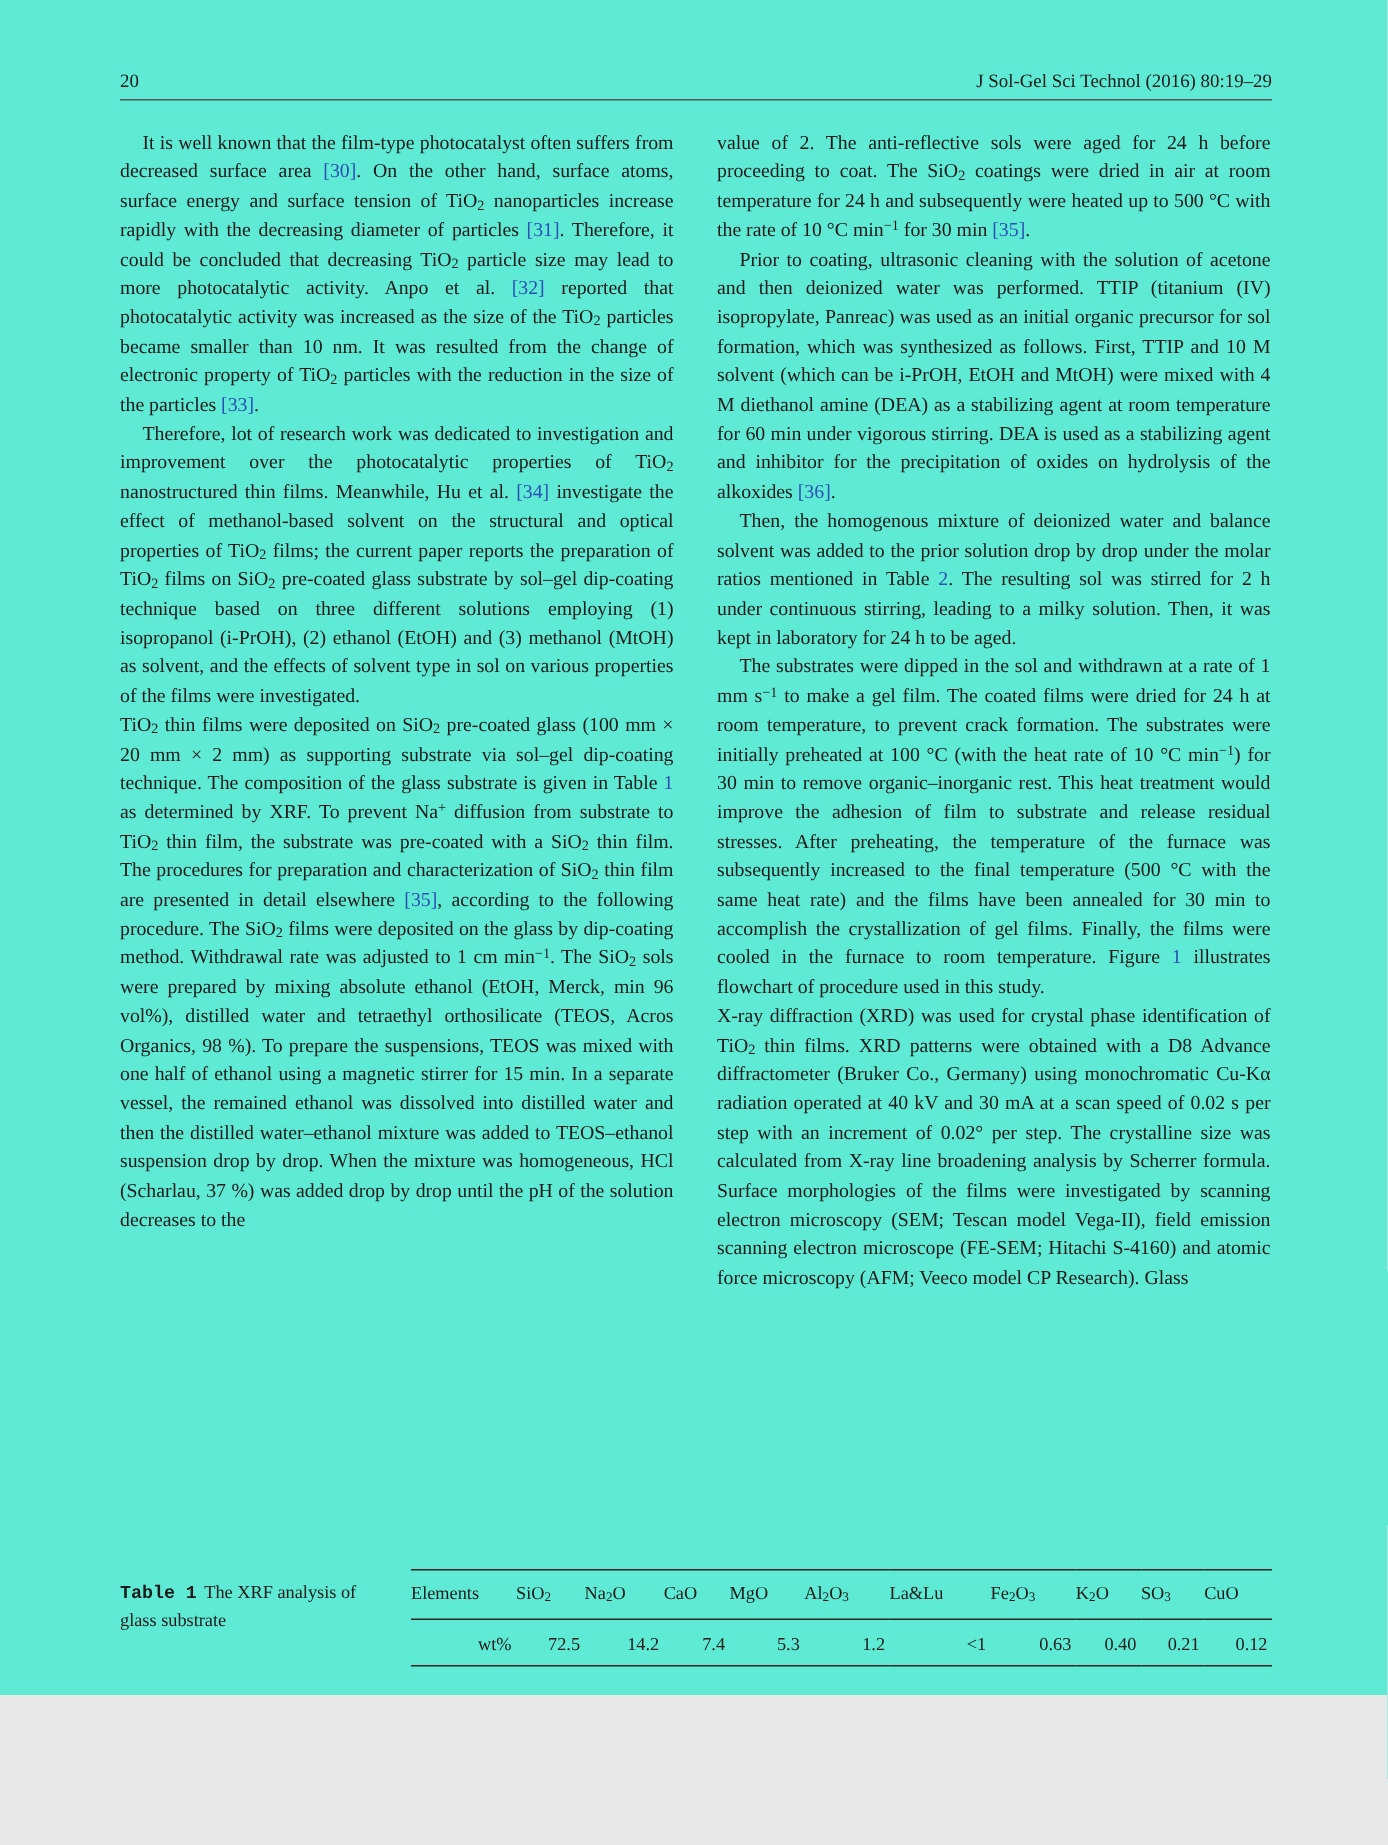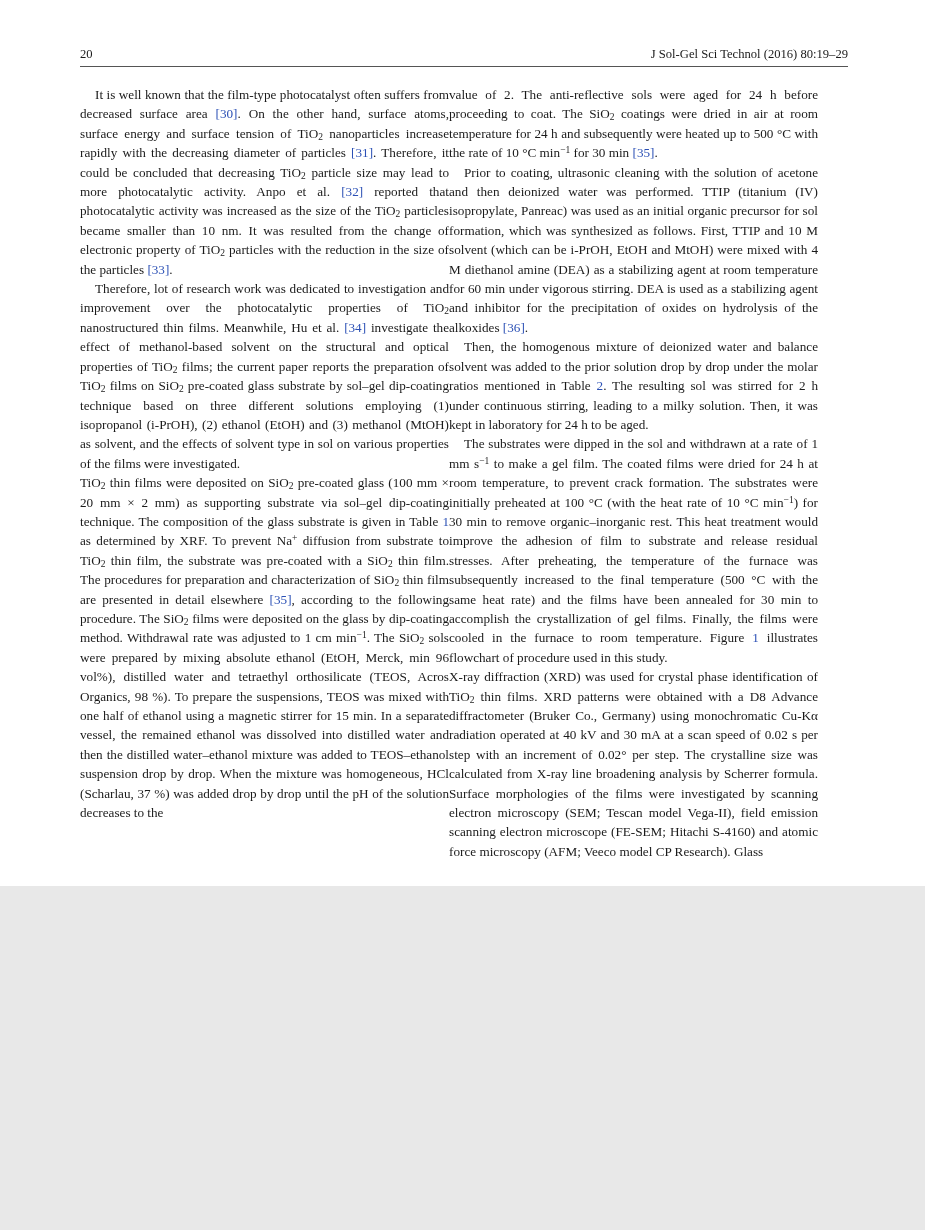--- a/index.html
+++ b/index.html
@@ -1,34 +1,34 @@
 <!DOCTYPE html>
 <html><head>
 <meta charset="utf-8">
 <style>
   * { margin:0; padding:0; box-sizing:border-box; }
   html,body { background:#e8e8e8; }
   .page {
-    position:relative; width:925px; height:886px; margin:0 auto;
-    background:#ffffff; color:#1a1a1a;
+    position:relative; width:925px; height:1130px; margin:0 auto;
+    background:#5eead4; color:#1a1a1a;
     font-family:"Liberation Serif", serif;
     overflow:hidden;
   }
   .header {
     position:absolute; left:80px; right:77px; top:47px;
     display:flex; justify-content:space-between; align-items:baseline;
     font-size:12.6px;
   }
   .header-rule {
     position:absolute; left:80px; right:77px; top:66px;
     border-top:1px solid #555;
   }
   .columns {
     position:absolute; left:80px; top:85px; width:768px;
-    display:flex; 
+    display:flex; gap:29px;
   }
   .col {
     width:369px; flex:0 0 369px;
     font-size:13.2px; line-height:19.4px;
     text-align:justify;
   }
   .col p { margin:0; }
   p.indent { text-indent:15px; }
   sub, sup { font-size:0.72em; line-height:0; }
   sub { vertical-align:-0.18em; }
@@ -46,21 +46,21 @@
   h3.subsec .num { margin-right:13px; }
   .tableblock {
     position:absolute; left:80px; top:1046px; width:768px;
     display:flex; gap:14px; align-items:flex-start;
   }
   .caption {
     flex:0 0 180px; width:180px;
     font-size:12.2px; line-height:17.5px; text-align:left;
     padding-top:7px;
   }
-  .caption .cap-label { font-weight:bold; margin-right:20px; }
+  .caption .cap-label { font-weight:bold; margin-right:5px;font-family:Liberation Mono, monospace; }
   table.xrf {
     flex:1 1 auto; width:574px;
     border-collapse:collapse; table-layout:auto;
     font-size:12.2px; line-height:14px;
     border-top:1.2px solid #222; border-bottom:1.2px solid #222;
   }
   table.xrf thead tr { border-bottom:1px solid #222; }
   table.xrf th {
     font-weight:normal; text-align:left; padding:8px 3px 10px 0;
   }

